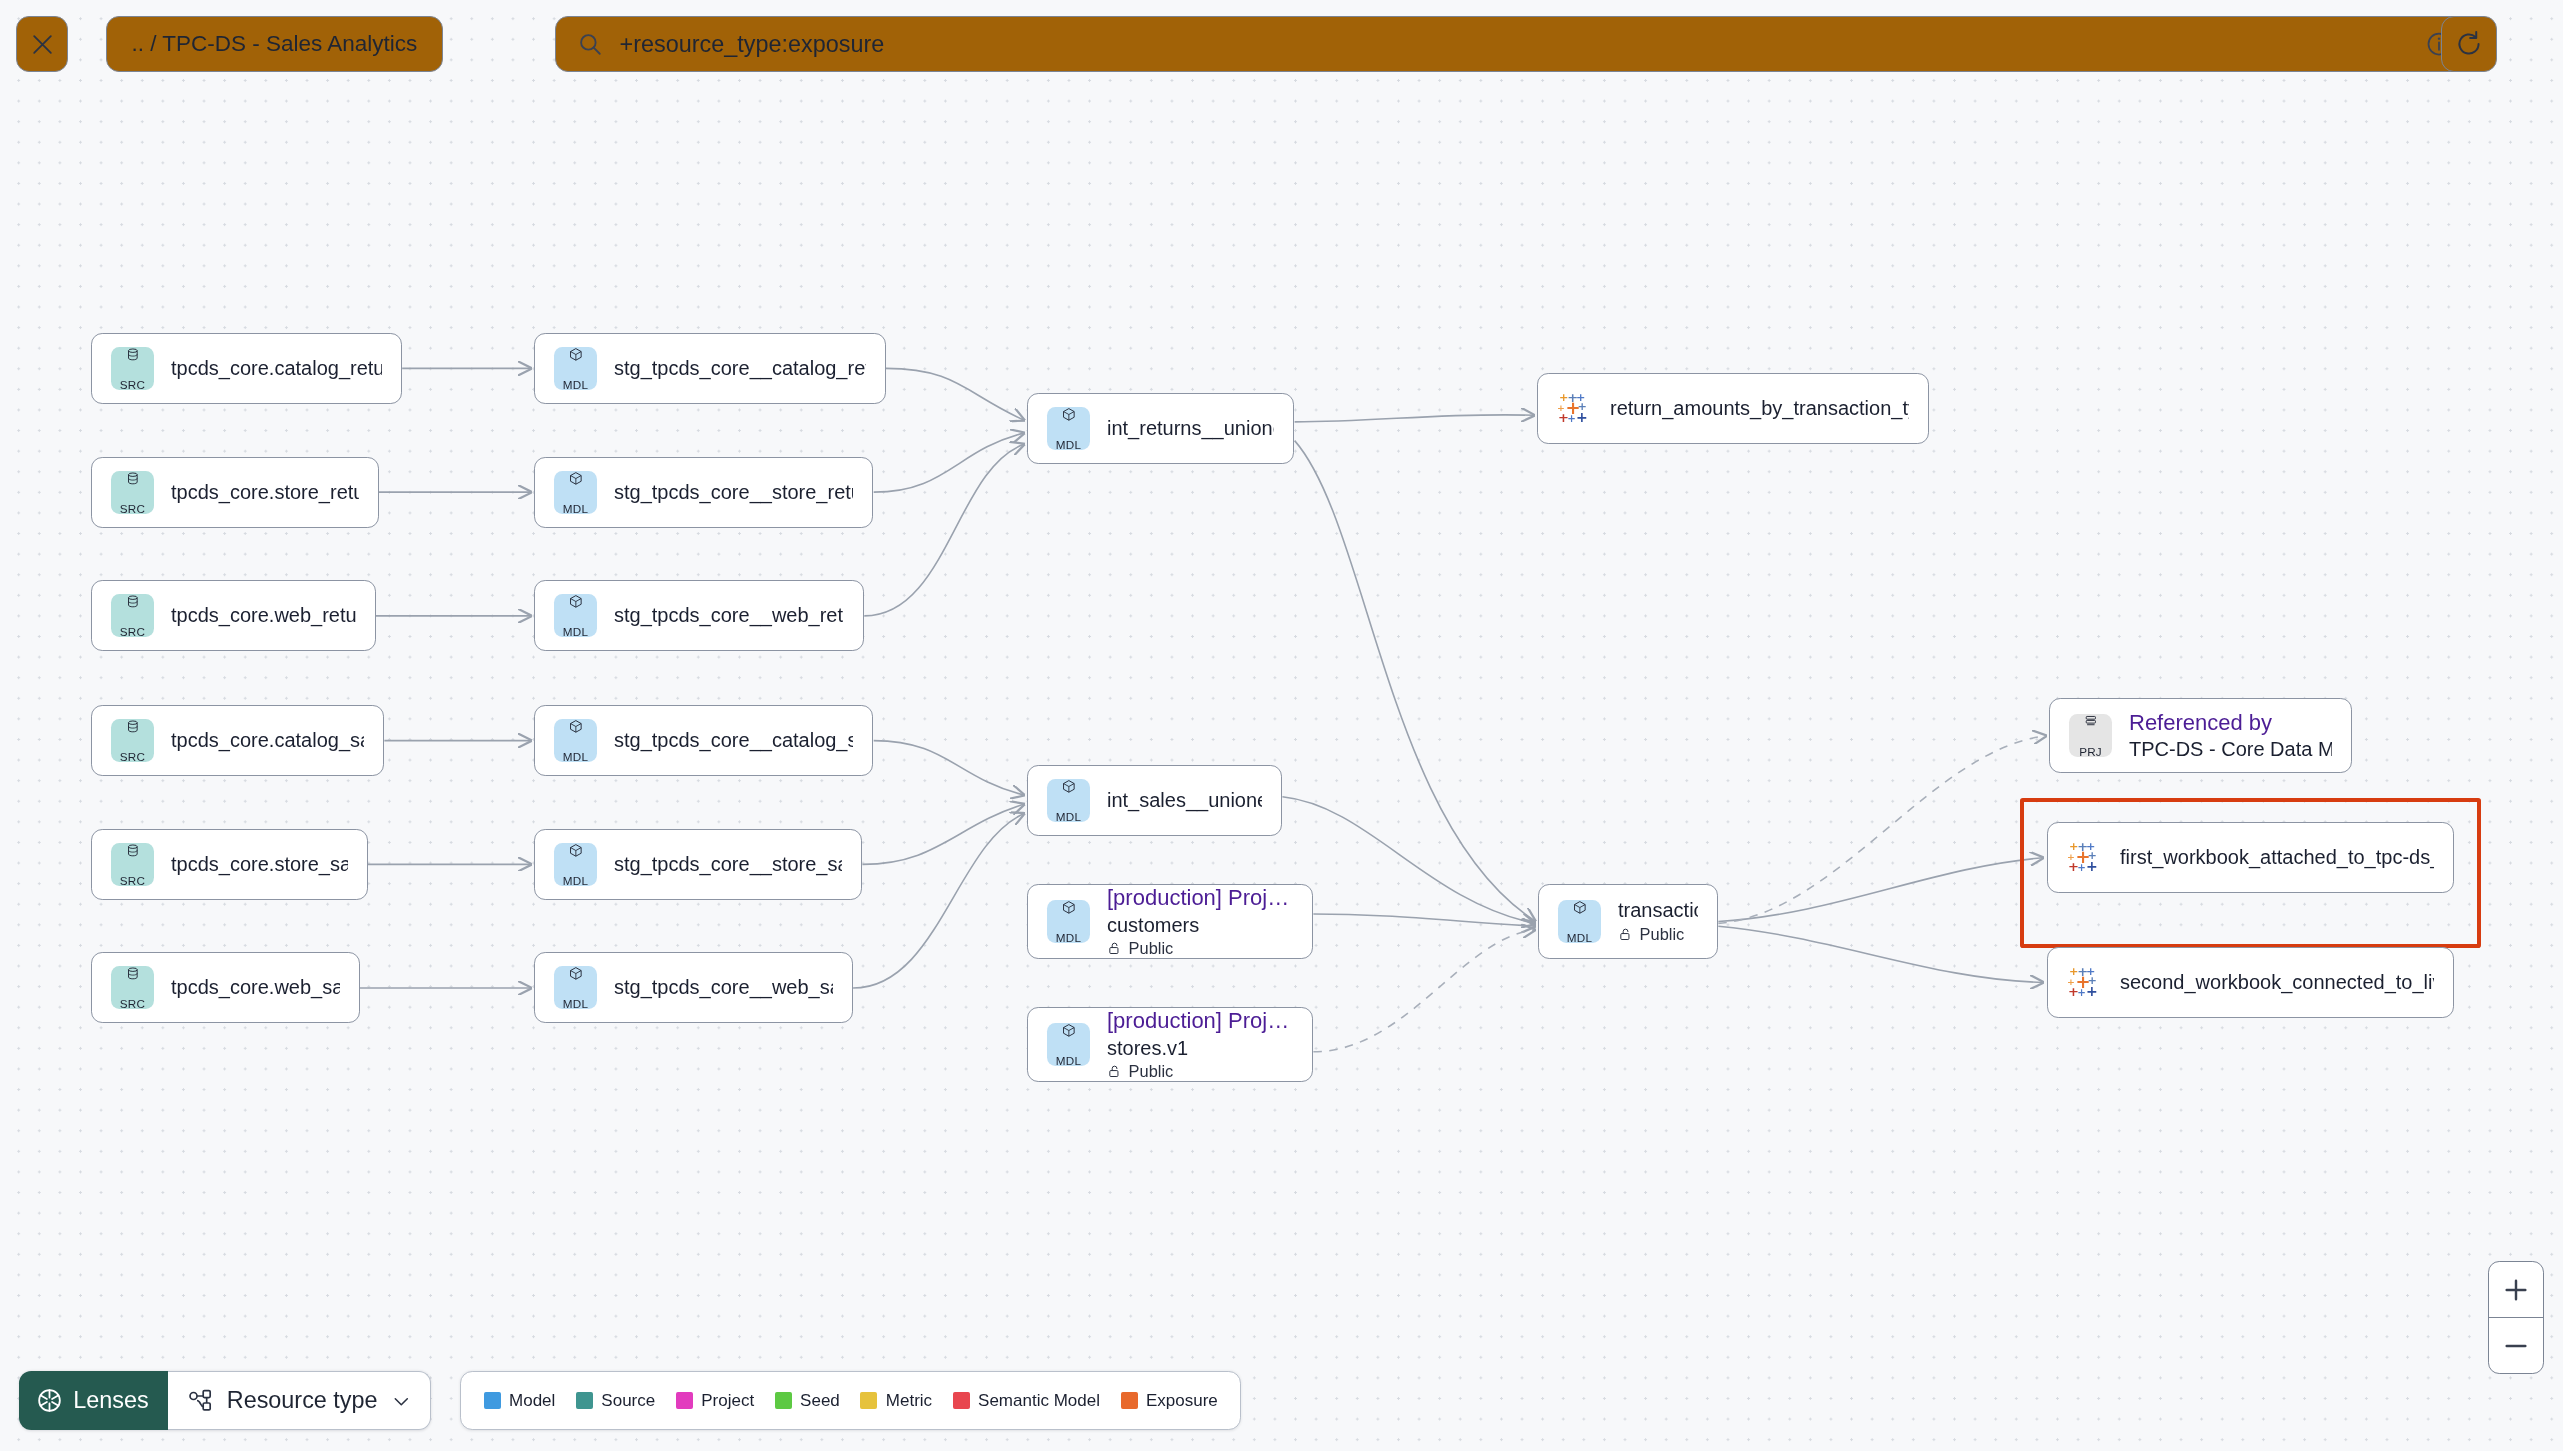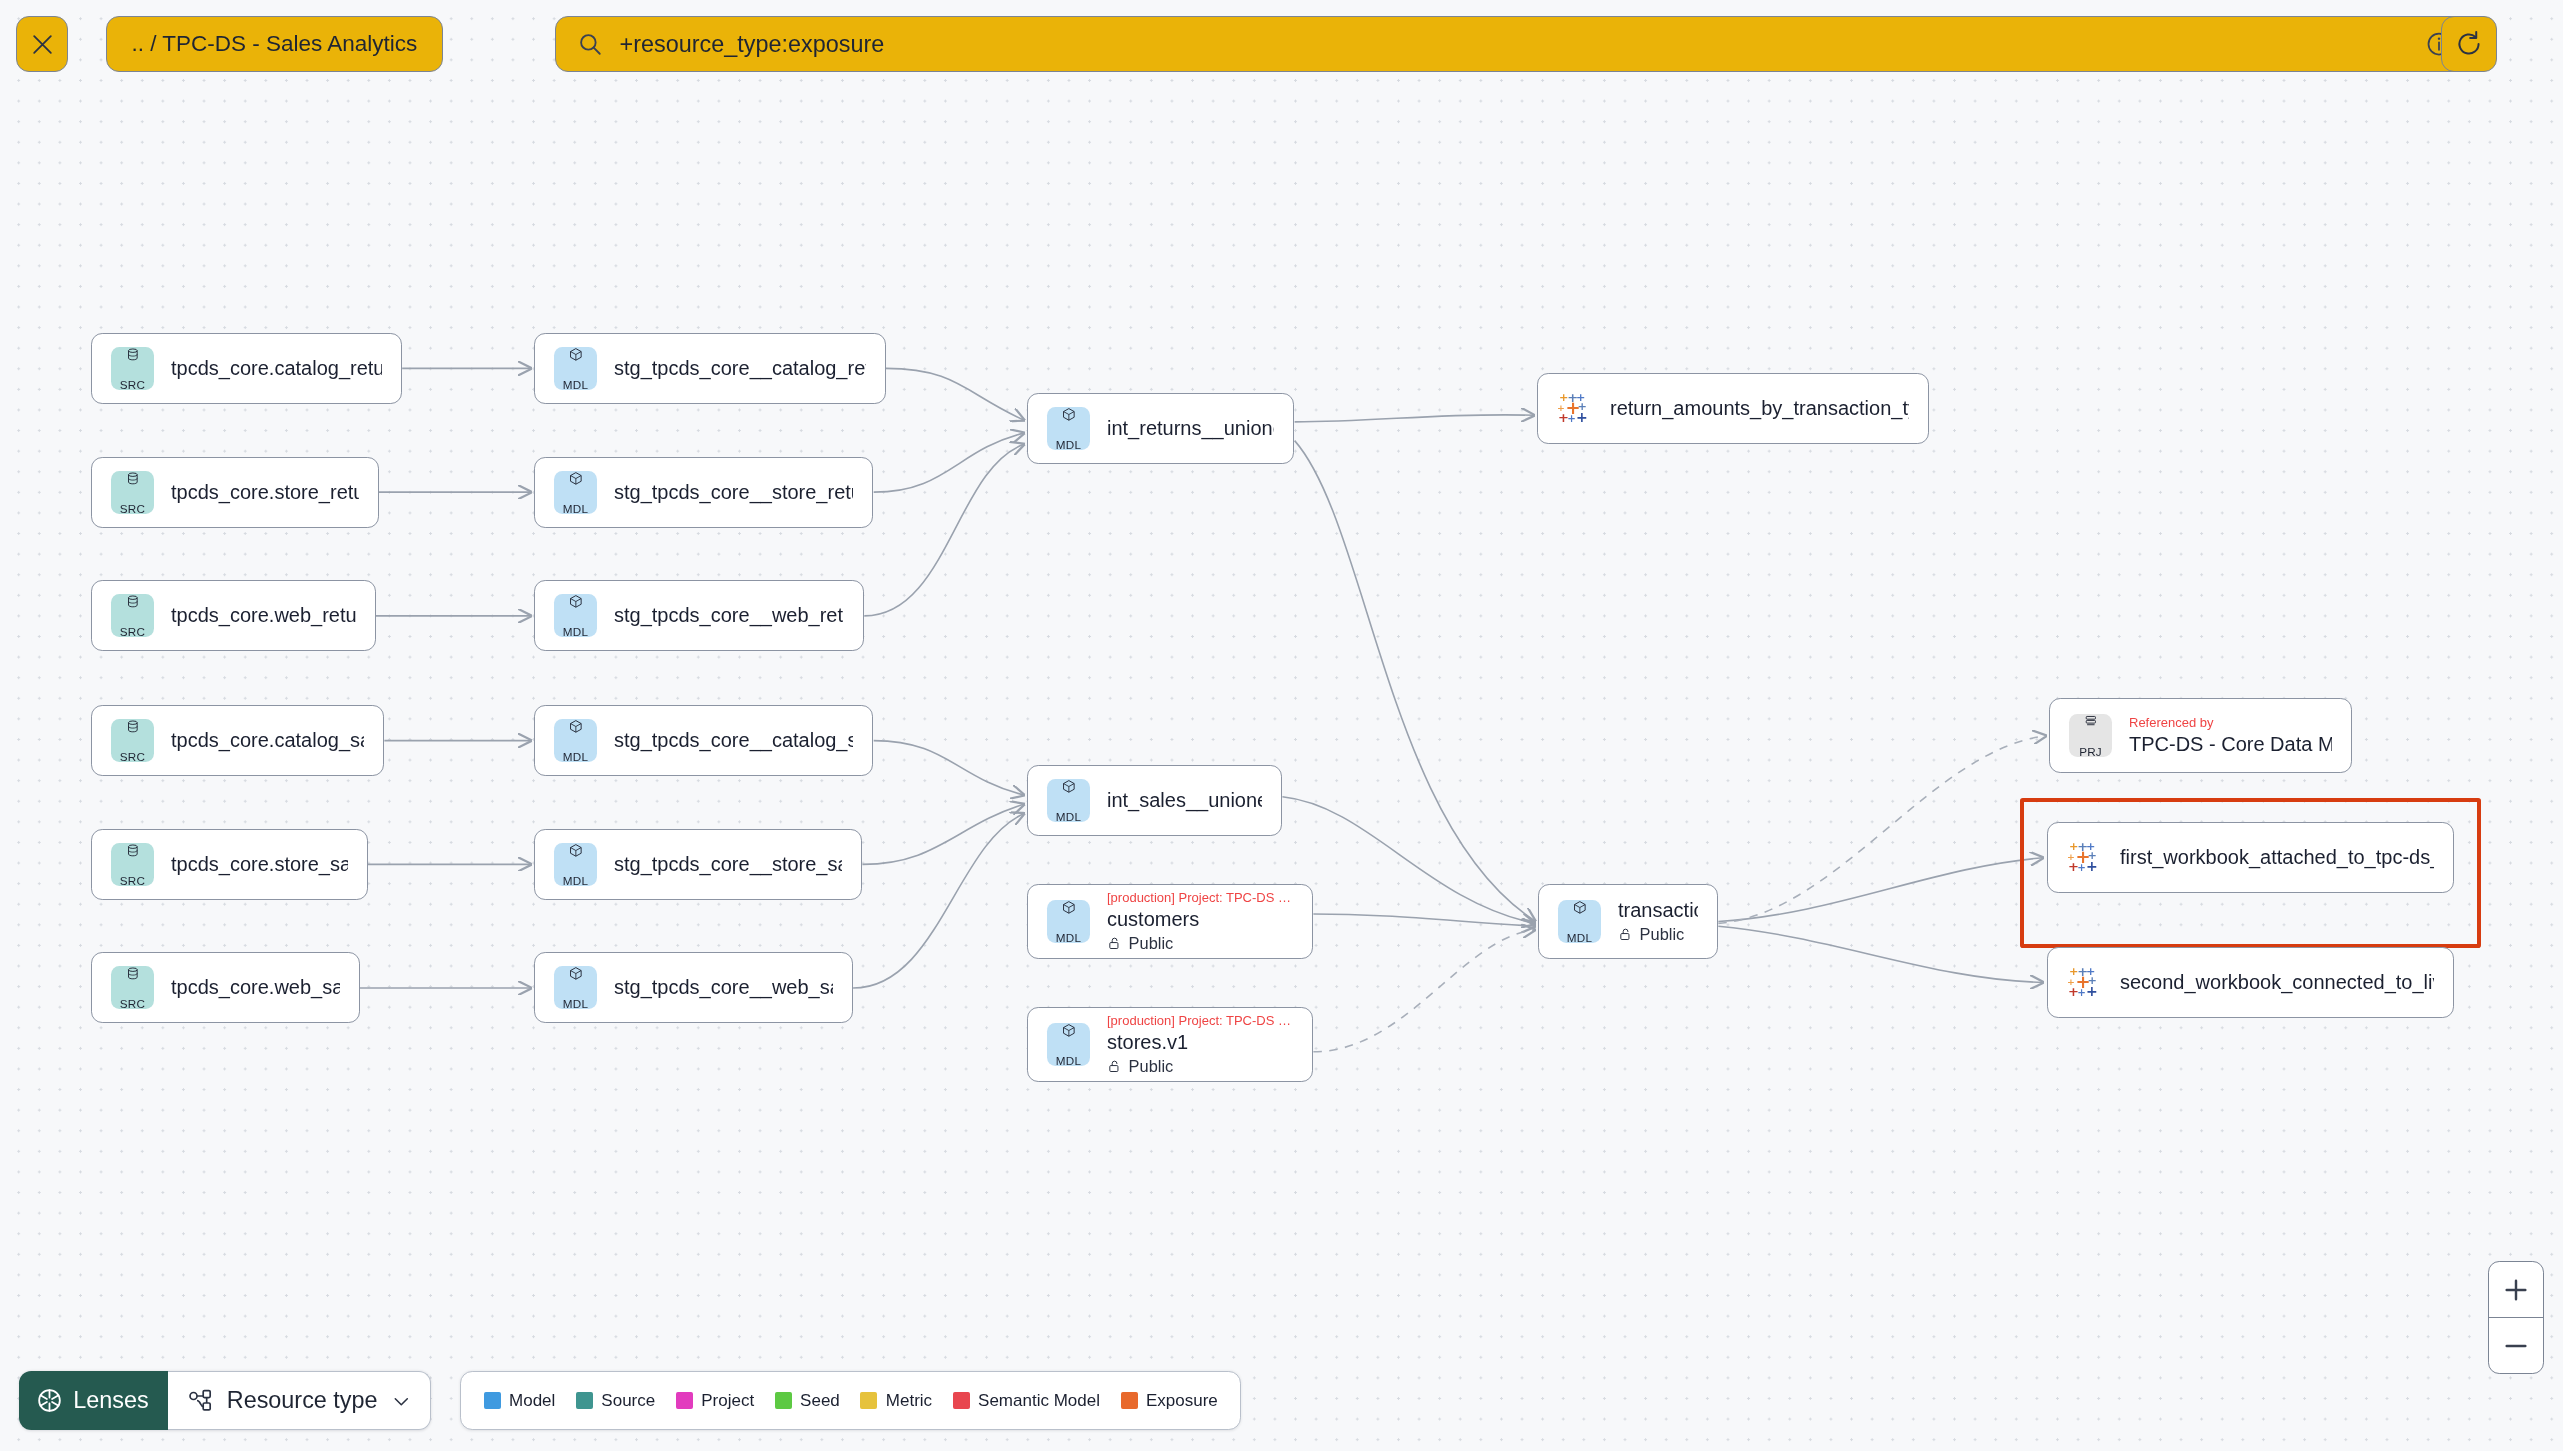--- a/index.html
+++ b/index.html
@@ -30,21 +30,21 @@
     position: absolute;
     top: 0; left: 0; right: 0;
     height: 110px;
     z-index: 40;
     pointer-events: none;
   }
   #topbar > * { pointer-events: auto; }
 
   .tb-btn {
     position: absolute;
-    background: #eab308;
+    background: #a16207;
     border: 1.5px solid #7b8494;
     border-radius: 13px;
     box-sizing: border-box;
     display: flex;
     align-items: center;
     justify-content: center;
   }
 
   #close-btn {
     left: 16px; top: 16px;
@@ -127,22 +127,22 @@
     overflow: hidden;
   }
   .node .stack {
     display: flex;
     flex-direction: column;
     justify-content: center;
     gap: 2.8px;
     overflow: hidden;
   }
   .node .sub {
-    font-size: 13px;
-    color: #ef4444;
+    font-size: 22px;
+    color: #4c1d95;
     white-space: nowrap;
     overflow: hidden;
     text-overflow: ellipsis;
     max-width: 319px;
   }
   .node .name {
     font-size: 20px;
     color: #1b2030;
     white-space: nowrap;
   }

